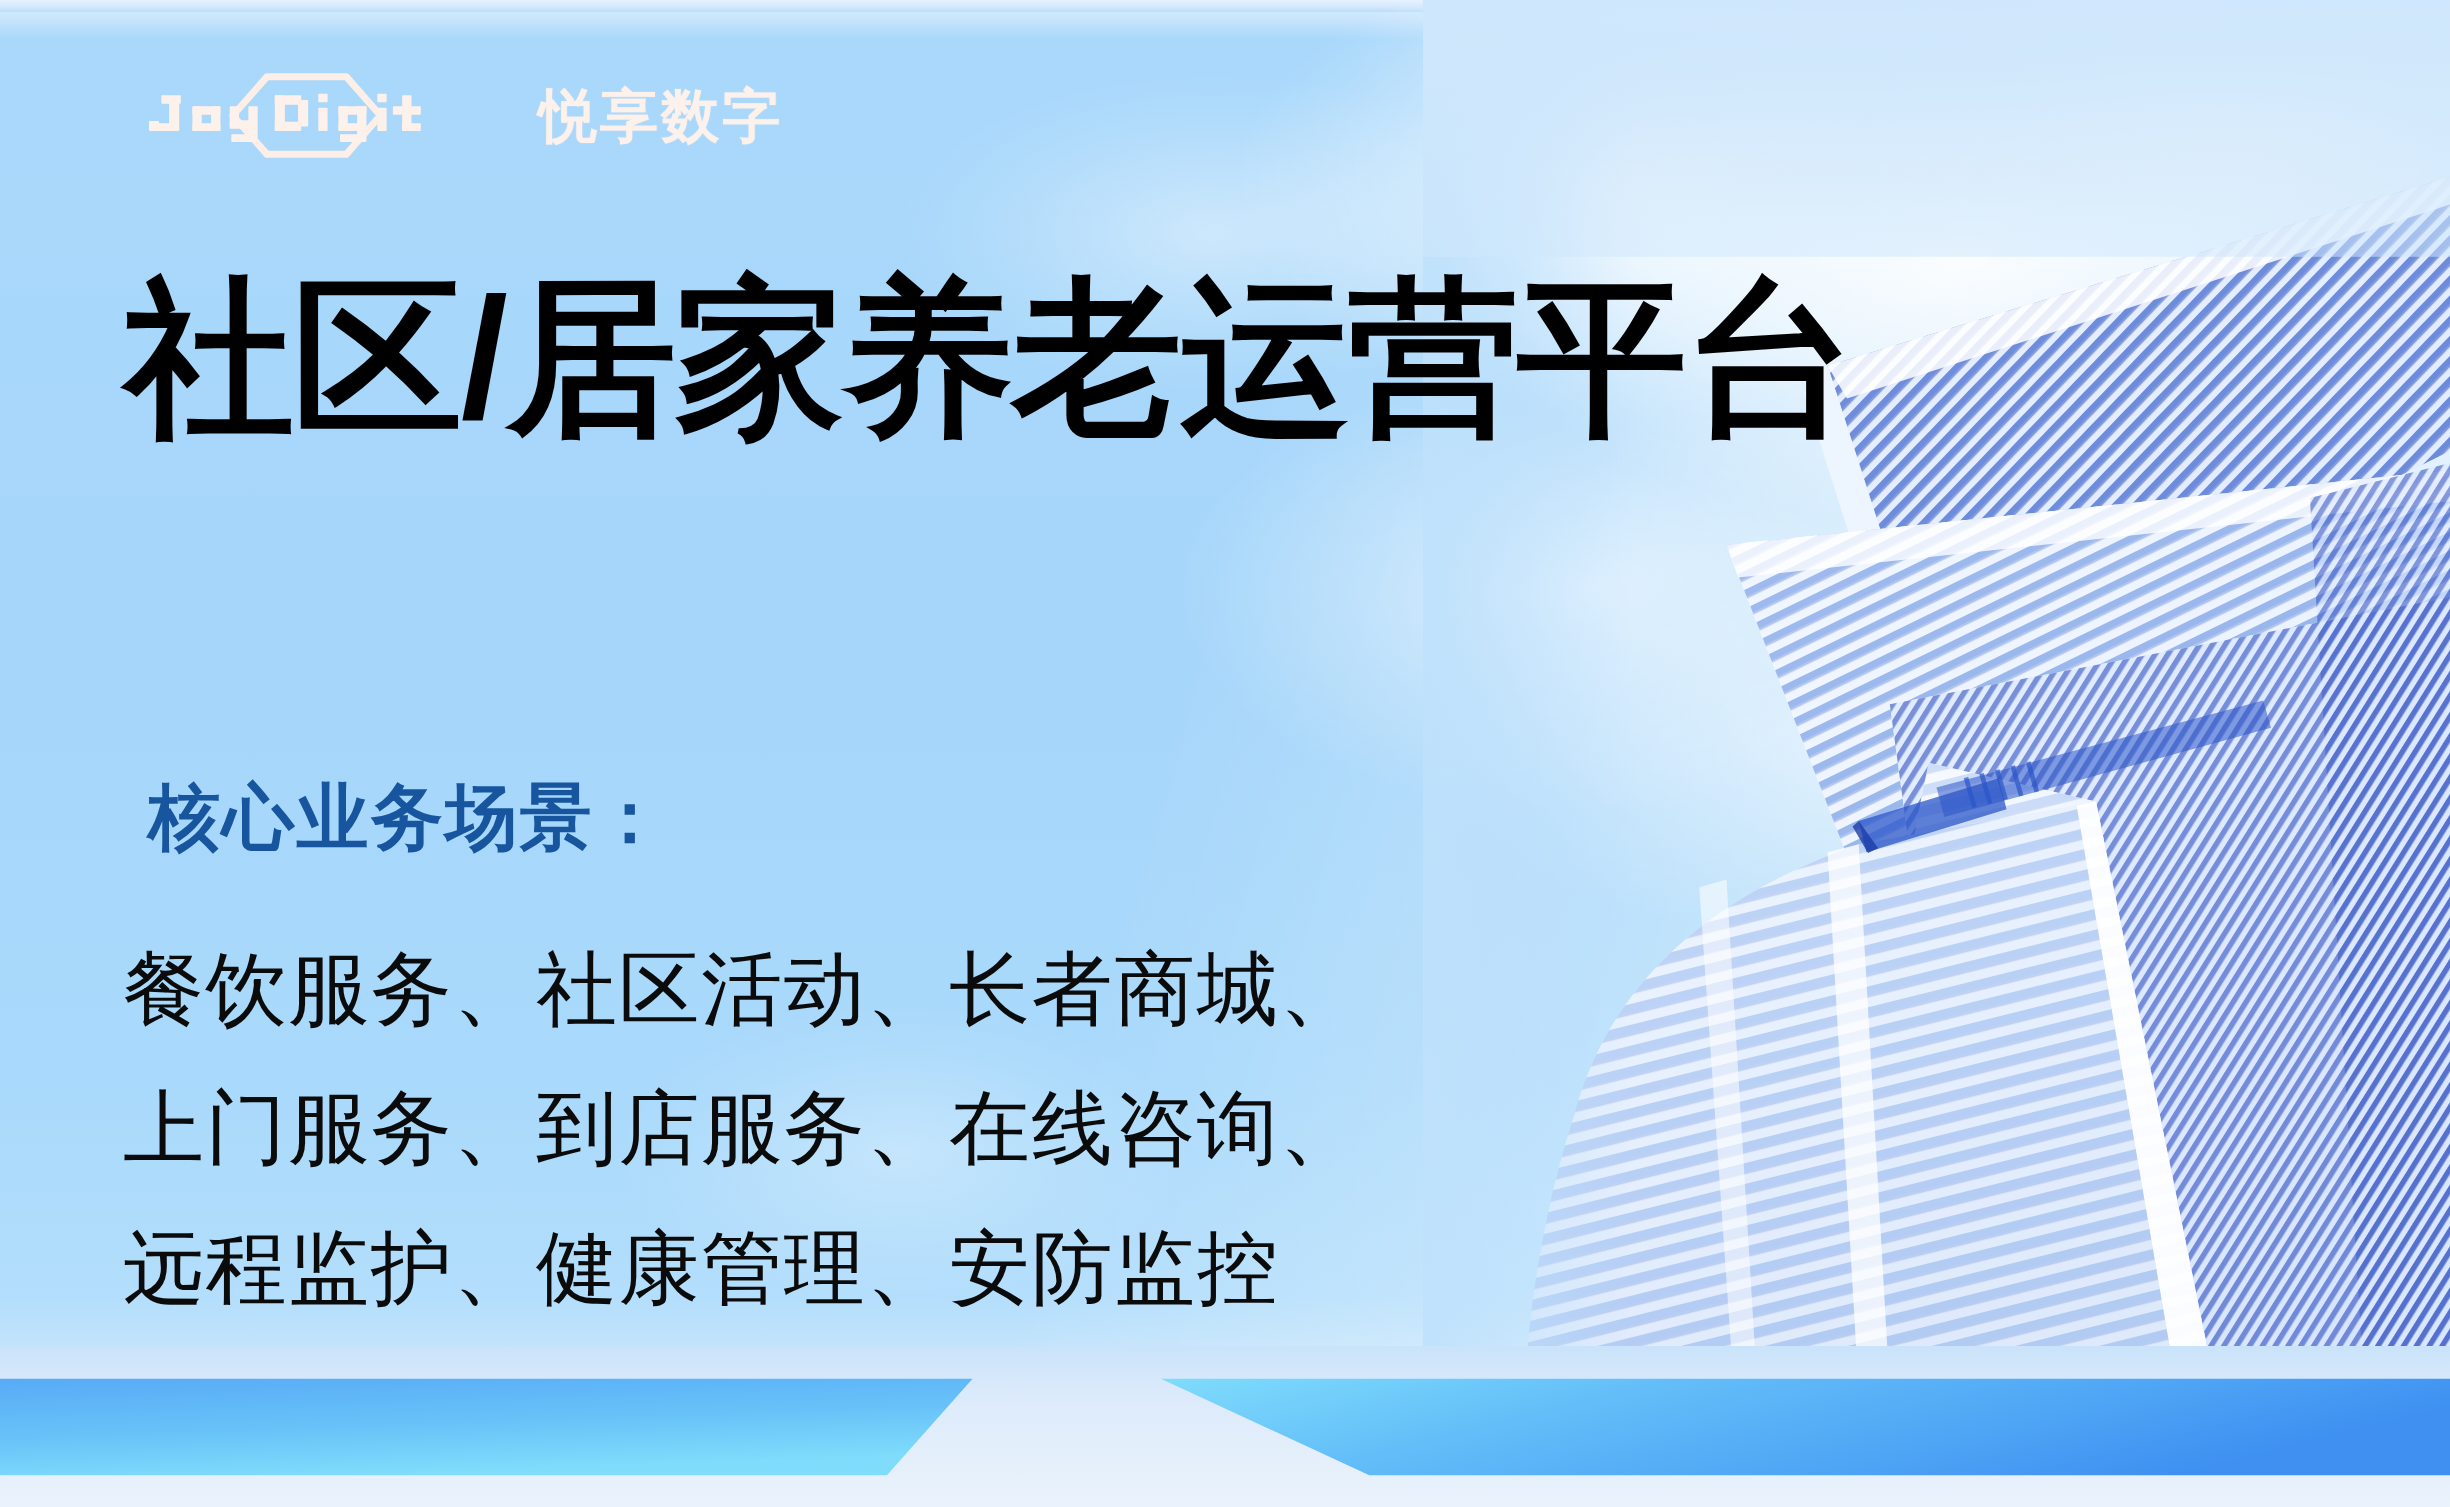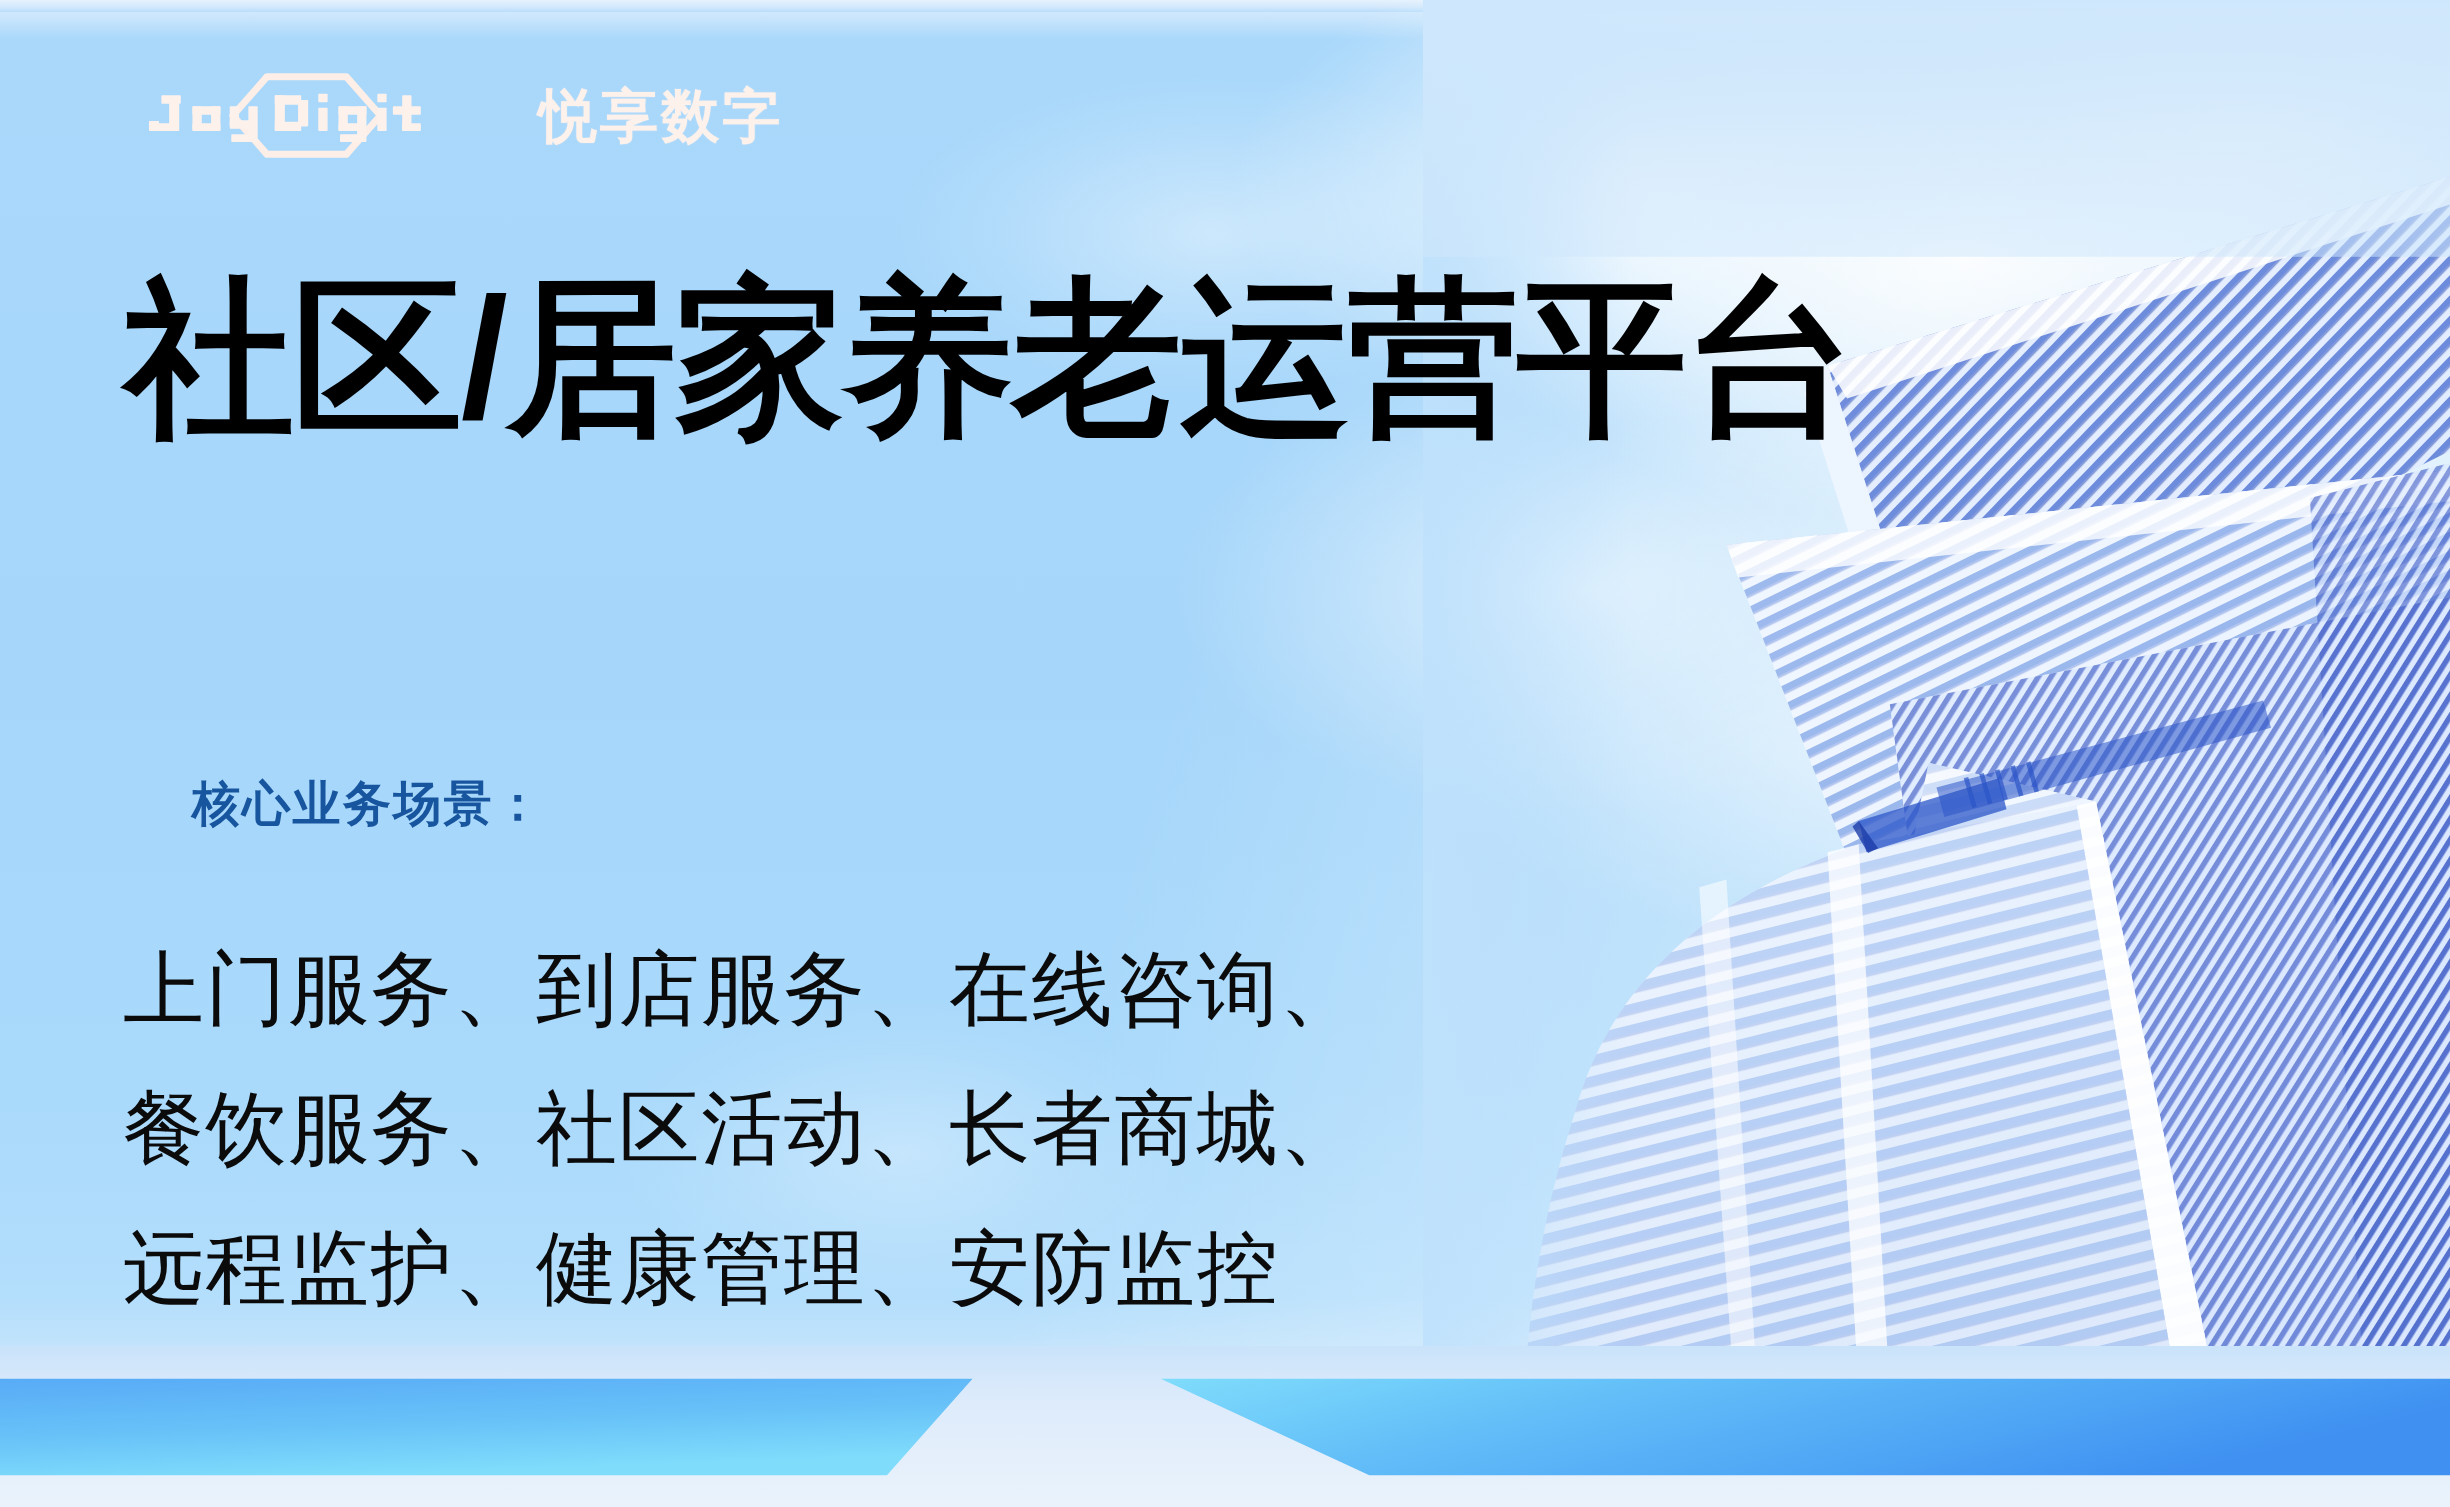--- a/index.html
+++ b/index.html
@@ -71,25 +71,24 @@
     font-size:170px; font-weight:800;
     color:#000; line-height:1.12;
     letter-spacing:-1.6px;
     white-space:nowrap;
     font-family:"Liberation Sans","DejaVu Sans",sans-serif;
   }
 
   
   .subtitle {
     position:absolute; left:148px; top:778px;
-    font-size:48px; font-weight:800;
+    font-size:72px; font-weight:800;
     color:#17559e; line-height:1.1;
     letter-spacing:2.3px;
     white-space:nowrap;
-    margin-left:44px;
   }
 
   
   .body-lines {
     position:absolute; left:123px; top:920px;
     font-size:81px; font-weight:500;
     color:#0b0b0b; line-height:1.72;
     letter-spacing:1.6px;
     white-space:nowrap;
   }
@@ -264,22 +263,22 @@
       </svg>
     </div>
     <div class="logo-cn">悦享数字</div>
   </div>
 
   <h1 class="headline">社区/居家养老运营平台</h1>
 
   <h2 class="subtitle">核心业务场景：</h2>
 
   <div class="body-lines">
+    <span class="ln">餐饮服务、社区活动、长者商城、</span>
     <span class="ln">上门服务、到店服务、在线咨询、</span>
-    <span class="ln">餐饮服务、社区活动、长者商城、</span>
     <span class="ln">远程监护、健康管理、安防监控</span>
   </div>
 
   <div class="bottom-band">
     <svg class="band-shape" viewBox="0 0 3149 208" preserveAspectRatio="none">
       <defs>
         <linearGradient id="bandL" x1="0" y1="0" x2="0.35" y2="1">
           <stop offset="0" stop-color="#58abf6"></stop>
           <stop offset="0.55" stop-color="#68c2f8"></stop>
           <stop offset="1" stop-color="#7fdcfb"></stop>

